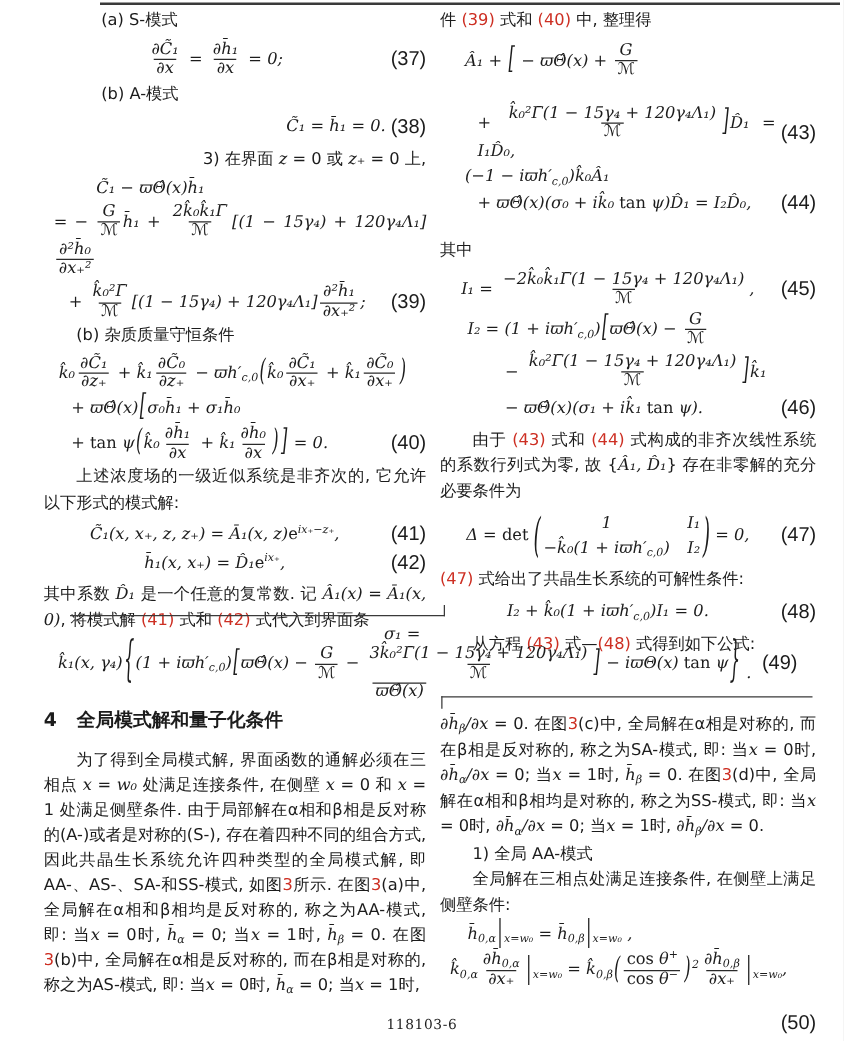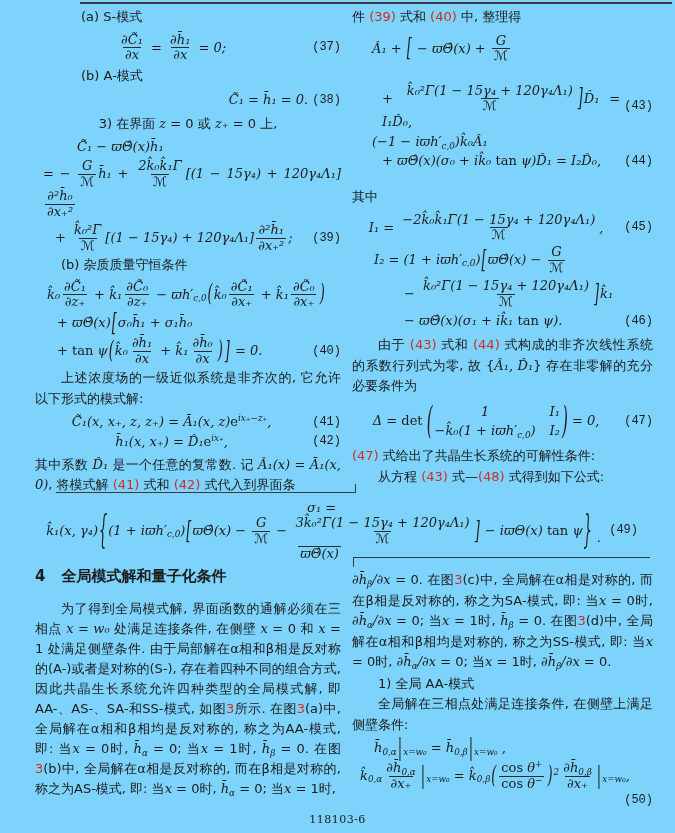--- a/index.html
+++ b/index.html
@@ -1,22 +1,22 @@
 <!DOCTYPE html>
 <html><head>
 <meta charset="utf-8">
 <style>
   html,body{margin:0;padding:0;background:#e8e8e8;}
-  .page{position:relative;width:675px;height:833px;background:#7dd3fc;color:#1c1c1c;overflow:hidden;margin:0 auto;}
+  .page{position:relative;width:675px;height:833px;background:#ffffff;color:#1c1c1c;overflow:hidden;margin:0 auto;}
   .col{position:absolute;}
   .cjk{font-family:"DejaVu Sans","Liberation Sans",sans-serif;font-size:13px;line-height:20.5px;text-align:justify;}
   .eq{font-family:"DejaVu Serif","DejaVu Sans",serif;font-style:italic;font-size:13px;line-height:1.25;}
   .eqrow{display:flex;align-items:center;}
   .eqbody{flex:1;}
-  .eqlabel{font-family:Liberation Mono, monospace;font-style:normal;font-size:12px;margin-left:4px;white-space:nowrap;}
+  .eqlabel{font-family:Liberation Sans, sans-serif;font-style:normal;font-size:16px;margin-left:4px;white-space:nowrap;}
   .fr{display:inline-flex;flex-direction:column;align-items:center;vertical-align:middle;margin:0 2px;line-height:1.12;text-align:center;}
   .fr .nu{padding:0 2px;display:block;}
   .fr .de{padding:0 2px;display:block;border-top:1px solid #2a2a2a;}
   .sup{font-size:68%;vertical-align:0.55em;line-height:0;}
   .sub{font-size:68%;vertical-align:-0.3em;line-height:0;}
   .red{color:#cd2f23;}
   .tall{display:inline-block;transform:scaleY(1.85);transform-origin:50% 52%;margin:0 1px;}
   .tall2{display:inline-block;transform:scaleY(3.0);transform-origin:50% 52%;margin:0 1px;}
   .up{font-style:normal;}
   .mvar{font-family:"DejaVu Serif","DejaVu Sans",serif;font-style:italic;}
@@ -47,21 +47,21 @@
             <span class="nu">∂h̄₁</span>
             <span class="de">∂x</span>
           </span> = 0;</span>
       <span class="eqlabel">(37)</span>
     </div>
     <div class="item">(b) A-模式</div>
     <div class="eq eqrow" style="margin:6px 0">
       <span class="eqbody" style="text-align:right">C̃₁ = h̄₁ = 0.</span>
       <span class="eqlabel">(38)</span>
     </div>
-    <div style="text-align:center">3) 在界面 <span class="mvar">z</span> = 0 或 <span class="mvar">z₊</span> = 0 上,</div>
+    <div style="text-align:right">3) 在界面 <span class="mvar">z</span> = 0 或 <span class="mvar">z₊</span> = 0 上,</div>
     <div class="eq" style="margin:4px 0 2px">
       <div style="padding-left:42px">C̃₁ − ϖΘ̂(x)h̄₁</div>
       <div style="padding-left:8px;margin-top:4px">= − <span class="fr">
             <span class="nu">G</span>
             <span class="de">ℳ</span>
           </span>h̄₁ + <span class="fr">
             <span class="nu">2k̂₀k̂₁Γ̄</span>
             <span class="de">ℳ</span>
           </span>[(1 − 15γ₄) + 120γ₄Λ₁]<span class="fr">
             <span class="nu">∂²h̄₀</span>
@@ -173,20 +173,24 @@
             <span>−k̂₀(1 + iϖh′<span class="sub">c,0</span>)</span>
             <span>I₂</span>
           </span>
           <span class="mparen">)</span>
         </span>
         <span>= 0,</span>
       </span>
       <span class="eqlabel">(47)</span>
     </div>
     <div style="text-align:left"><span class="red">(47)</span> 式给出了共晶生长系统的可解性条件:</div>
+    <div class="eq eqrow" style="margin:6px 0">
+      <span class="eqbody" style="text-align:center">I₂ + k̂₀(1 + iϖh′<span class="sub">c,0</span>)I₁ = 0.</span>
+      <span class="eqlabel">(48)</span>
+    </div>
     <div class="indent">从方程 <span class="red">(43)</span> 式—<span class="red">(48)</span> 式得到如下公式:</div>
   </div>
 
   <div class="rule" style="left:56px;top:492px;width:300px;height:1px"></div>
   <div class="rule" style="left:355px;top:484px;width:1px;height:9px"></div>
 
   <div class="eq eqrow" style="position:absolute;left:38px;top:500px;width:600px">
     <span class="eqbody" style="text-align:center">σ₁ = <span class="fr">
           <span class="nu">k̂₁(x, γ₄)<span class="tall2">{</span>(1 + iϖh′<span class="sub">c,0</span>)<span class="tall">[</span>ϖΘ̂(x) − <span class="fr">
               <span class="nu">G</span>
@@ -220,21 +224,21 @@
       <div style="padding-left:8px;margin-top:5px">k̂<span class="sub">0,α</span><span class="fr">
             <span class="nu">∂h̄<span class="sub">0,α</span></span>
             <span class="de">∂x₊</span>
           </span><span class="tall">|</span><span class="sub">x=w₀</span> = k̂<span class="sub">0,β</span><span class="tall">(</span><span class="fr">
             <span class="nu"><span class="up">cos</span> θ<span class="sup">+</span></span>
             <span class="de"><span class="up">cos</span> θ<span class="sup">−</span></span>
           </span><span class="tall">)</span><span class="sup">2</span><span class="fr">
             <span class="nu">∂h̄<span class="sub">0,β</span></span>
             <span class="de">∂x₊</span>
           </span><span class="tall">|</span><span class="sub">x=w₀</span>,</div>
-      <div class="eqrow" style="margin-top:2px">
+      <div class="eqrow" style="margin-top:18px">
         <span class="eqbody"></span>
         <span class="eqlabel">(50)</span>
       </div>
     </div>
   </div>
 
   <div class="footer">118103-6</div>
 
 </div>
 

